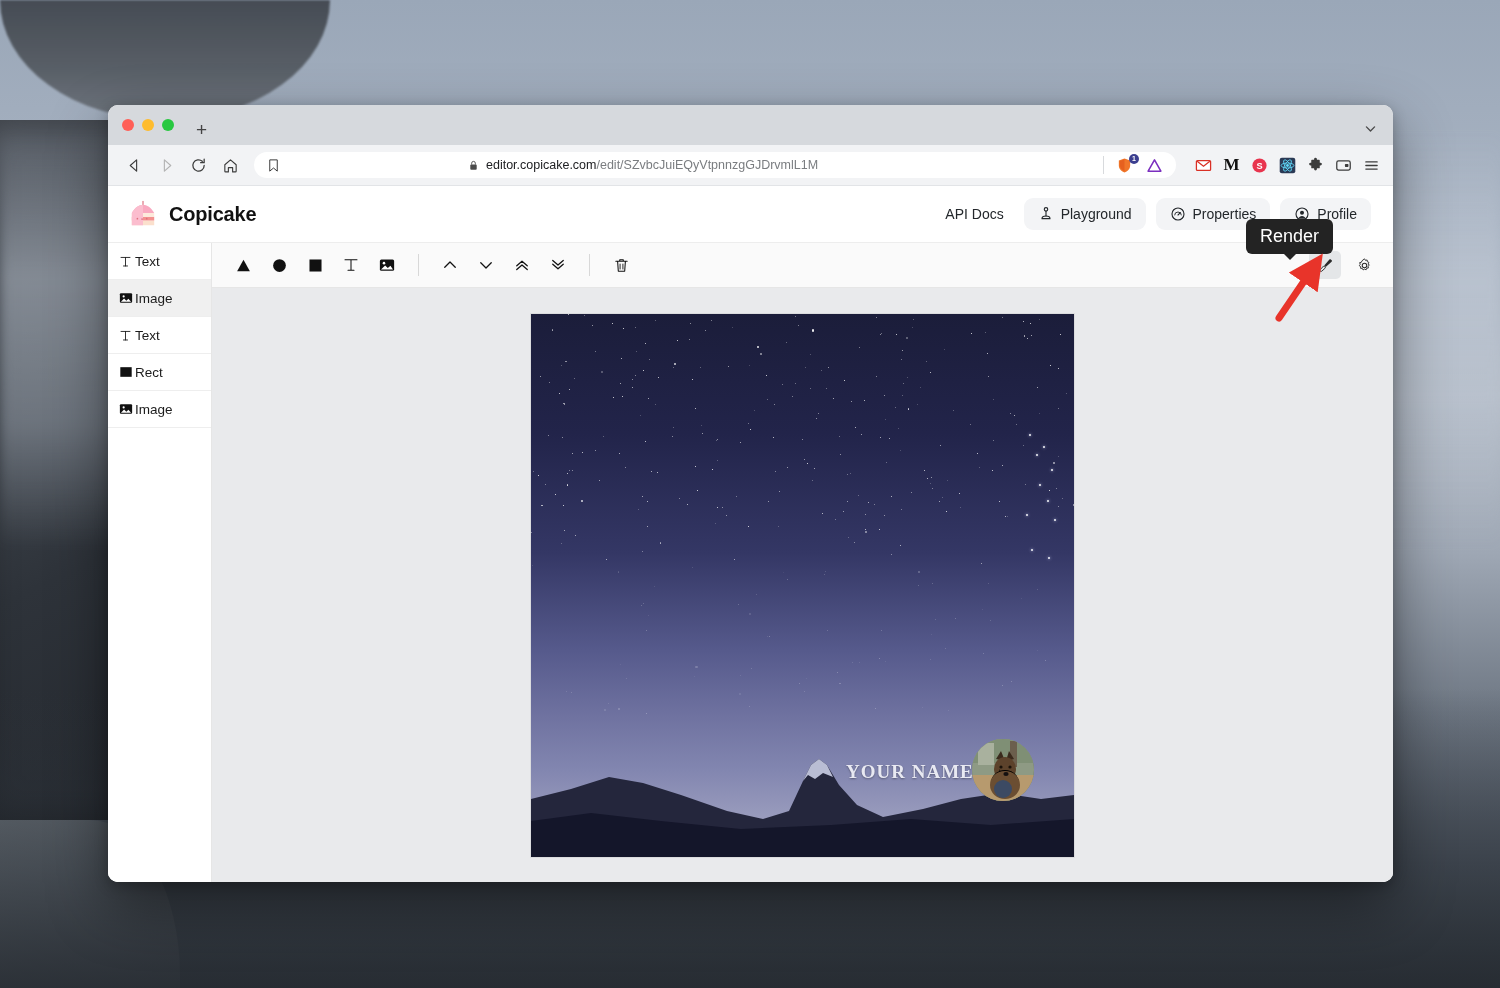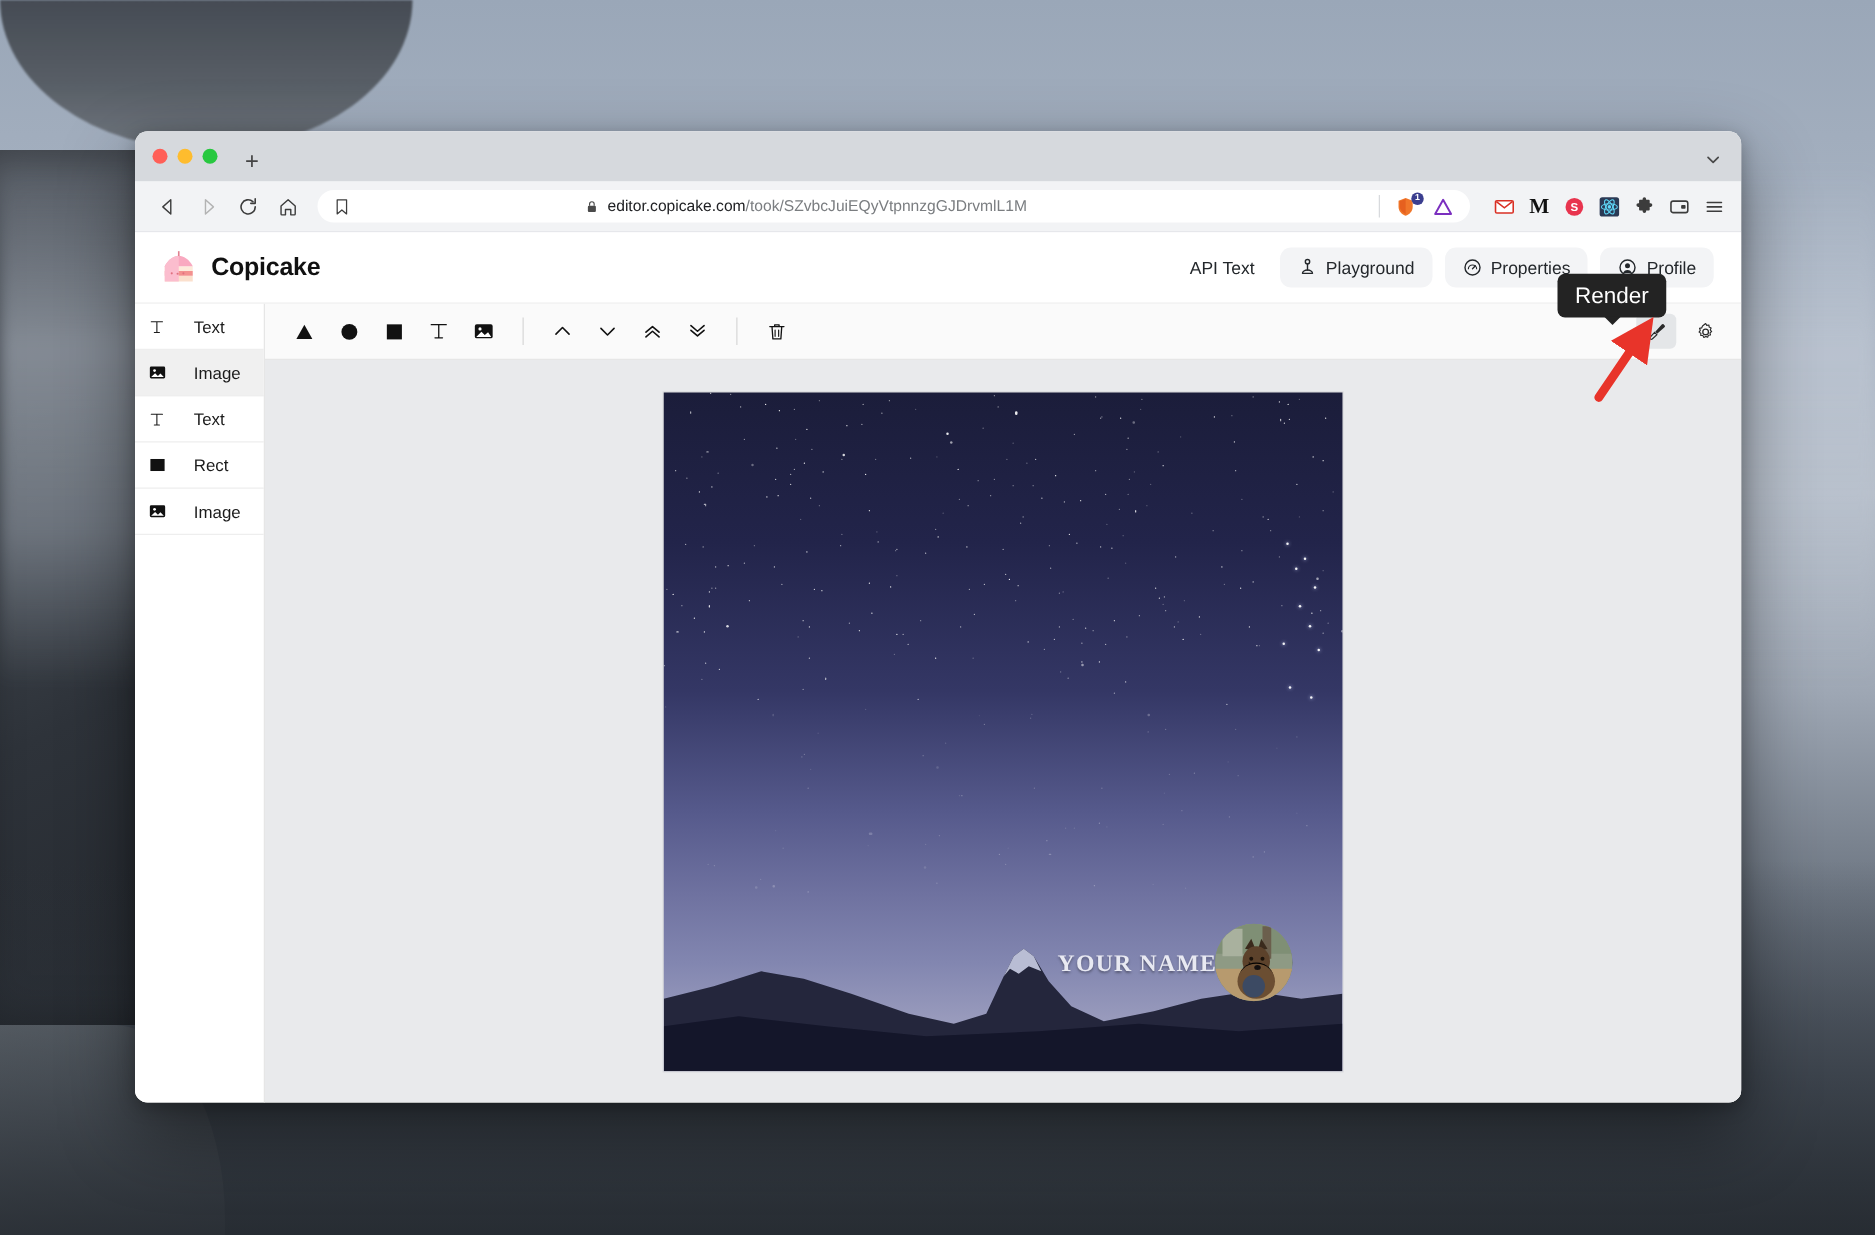--- a/index.html
+++ b/index.html
@@ -191,21 +191,21 @@
 
   
   #layers-panel {
     width: 104px; flex: 0 0 104px;
     background: #fff;
     border-right: 1px solid #e6e6e6;
     padding-top: 0;
   }
   .layer-row {
     height: 37px;
-    display: flex; align-items: center; gap: 22px;
+    display: flex; align-items: center; gap: 2px;
     padding: 0 10px;
     font-size: 13.5px; color: #1b1b1b;
     border-bottom: 1px solid #eeeeee;
     cursor: pointer;
   }
   .layer-row.selected { background: #f0f0f0; }
   .layer-icon {
     width: 15px; height: 15px;
     display: flex; align-items: center; justify-content: center;
     flex: 0 0 15px;
@@ -397,21 +397,21 @@
           <svg viewBox="0 0 24 24" width="15" height="15" style="margin-right:180px;">
               <path d="M6 3h12v18l-6-5-6 5z" fill="none" stroke="#3c3c3c" stroke-width="1.6" stroke-linejoin="round"></path>
             </svg>
         </span>
         <span style="display:flex;align-items:center;">
           <svg viewBox="0 0 24 24" width="11" height="11">
               <rect x="5" y="10" width="14" height="11" rx="2" fill="#4a4a4a"></rect>
               <path d="M8 10V7a4 4 0 0 1 8 0v3" fill="none" stroke="#4a4a4a" stroke-width="2"></path>
             </svg>
         </span>
-        <span id="url-text"><span class="url-host">editor.copicake.com</span><span class="url-path">/took/SZvbcJuiEQyVtpnnzgGJDrvmlL1M</span></span>
+        <span id="url-text"><span class="url-host">editor.copicake.com</span><span class="url-path">/edit/SZvbcJuiEQyVtpnnzgGJDrvmlL1M</span></span>
         <span style="margin-left:auto;display:flex;align-items:center;gap:10px;">
           <span id="url-divider"></span>
           <span id="brave-shield">
             <svg viewBox="0 0 24 24" width="17" height="17">
                 <path d="M12 2l8 3v7c0 5-4 8.5-8 10-4-1.5-8-5-8-10V5z" fill="#f0762a"></path>
                 <path d="M12 3.2L12 20c-3.2-1.4-6.6-4.3-6.6-8.4V5.7z" fill="#e6601f"></path>
               </svg>
             <span class="shield-badge">1</span>
           </span>
           <span class="ext">
@@ -480,21 +480,21 @@
               <rect x="15.3" y="1" width="1.4" height="4.2" fill="#e0808f"></rect>
               <circle cx="10" cy="20" r="0.9" fill="#e0707f"></circle>
               <circle cx="15" cy="20.4" r="0.9" fill="#e0707f"></circle>
               <circle cx="20" cy="20" r="0.9" fill="#e0707f"></circle>
             </svg>
           </span>
           <span id="brand-name">Copicake</span>
         </div>
 
         <nav id="header-nav">
-          <div class="hdr-link">API Text</div>
+          <div class="hdr-link">API Docs</div>
 
           <div class="hdr-btn">
             <span style="display:flex;">
               <svg viewBox="0 0 24 24" width="16" height="16">
                 <circle cx="12" cy="5" r="2.6" fill="none" stroke="#23272b" stroke-width="1.7"></circle>
                 <path d="M12 7.6V15" stroke="#23272b" stroke-width="1.7" stroke-linecap="round"></path>
                 <path d="M6 19c0-2.2 2.7-4 6-4s6 1.8 6 4z" fill="none" stroke="#23272b" stroke-width="1.7" stroke-linejoin="round"></path>
               </svg>
             </span>
             <span>Playground</span>

